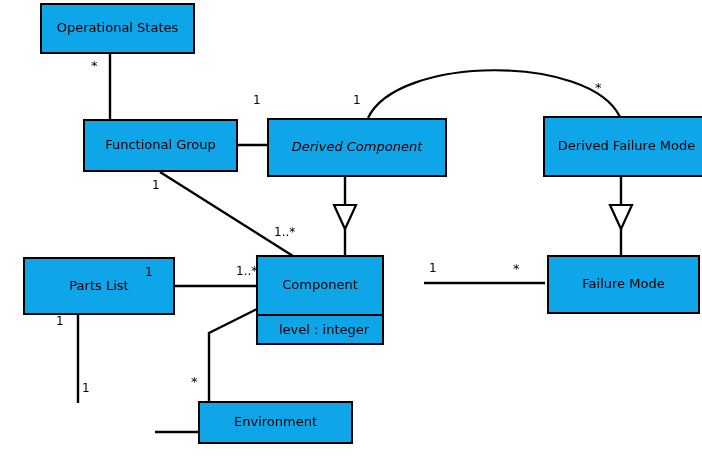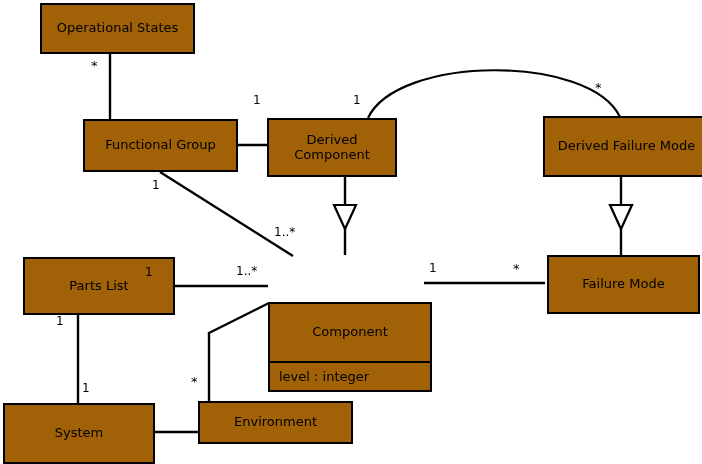--- a/index.html
+++ b/index.html
@@ -19,21 +19,21 @@
     position: absolute;
     left: 0;
     top: 0;
     width: 702px;
     height: 464px;
   }
   .uml-class {
     position: absolute;
     box-sizing: border-box;
     border: 2px solid #000000;
-    background: #a16207;
+    background: #0ea5e9;
     display: flex;
     flex-direction: column;
   }
   .uml-name-compartment {
     flex: 1 1 auto;
     display: flex;
     align-items: center;
     justify-content: center;
     font-size: 13px;
     color: #000000;
@@ -42,21 +42,21 @@
     padding: 0 4px;
   }
   .uml-attr-compartment {
     flex: 0 0 auto;
     border-top: 2px solid #000000;
     display: flex;
     align-items: center;
     justify-content: flex-start;
     font-size: 13px;
     color: #000000;
-    padding-left: 9px;
+    padding-left: 21px;
     height: 27px;
   }
   .mult-label {
     position: absolute;
     font-size: 12px;
     color: #000000;
     white-space: nowrap;
     line-height: 1;
   }
   .mult-label.star {
@@ -99,44 +99,41 @@
   </svg>
 
   <div class="uml-class" style="left:40px; top:3px; width:155px; height:51px;">
     <div class="uml-name-compartment">Operational States</div>
   </div>
 
   <div class="uml-class" style="left:38px; top:119px; width:155px; height:53px;margin-left:45px;">
     <div class="uml-name-compartment">Functional Group</div>
   </div>
 
-  <div class="uml-class" style="left:267px; top:118px; width:130px; height:59px;">
+  <div class="uml-class" style="left:267px; top:118px; width:180px; height:59px;font-style:italic;">
     <div class="uml-name-compartment">Derived Component</div>
   </div>
 
   <div class="uml-class" style="left:543px; top:116px; width:167px; height:61px;">
     <div class="uml-name-compartment">Derived Failure Mode</div>
   </div>
 
   <div class="uml-class" style="left:3px; top:257px; width:152px; height:58px;margin-left:20px;">
     <div class="uml-name-compartment">Parts List</div>
   </div>
 
-  <div class="uml-class" style="left:268px; top:255px; width:164px; height:90px;margin-top:47px;">
+  <div class="uml-class" style="left:256px; top:255px; width:128px; height:90px;">
     <div class="uml-name-compartment">Component</div>
     <div class="uml-attr-compartment">level : integer</div>
   </div>
 
   <div class="uml-class" style="left:547px; top:255px; width:153px; height:59px;">
     <div class="uml-name-compartment">Failure Mode</div>
   </div>
 
-  <div class="uml-class" style="left:3px; top:403px; width:152px; height:61px;">
-    <div class="uml-name-compartment">System</div>
-  </div>
 
   <div class="uml-class" style="left:198px; top:401px; width:155px; height:43px;">
     <div class="uml-name-compartment">Environment</div>
   </div>
 
   <div class="mult-label star" style="left:91px; top:59px;">*</div>
 
   <div class="mult-label" style="left:253px; top:94px;">1</div>
 
   <div class="mult-label" style="left:353px; top:94px;">1</div>

